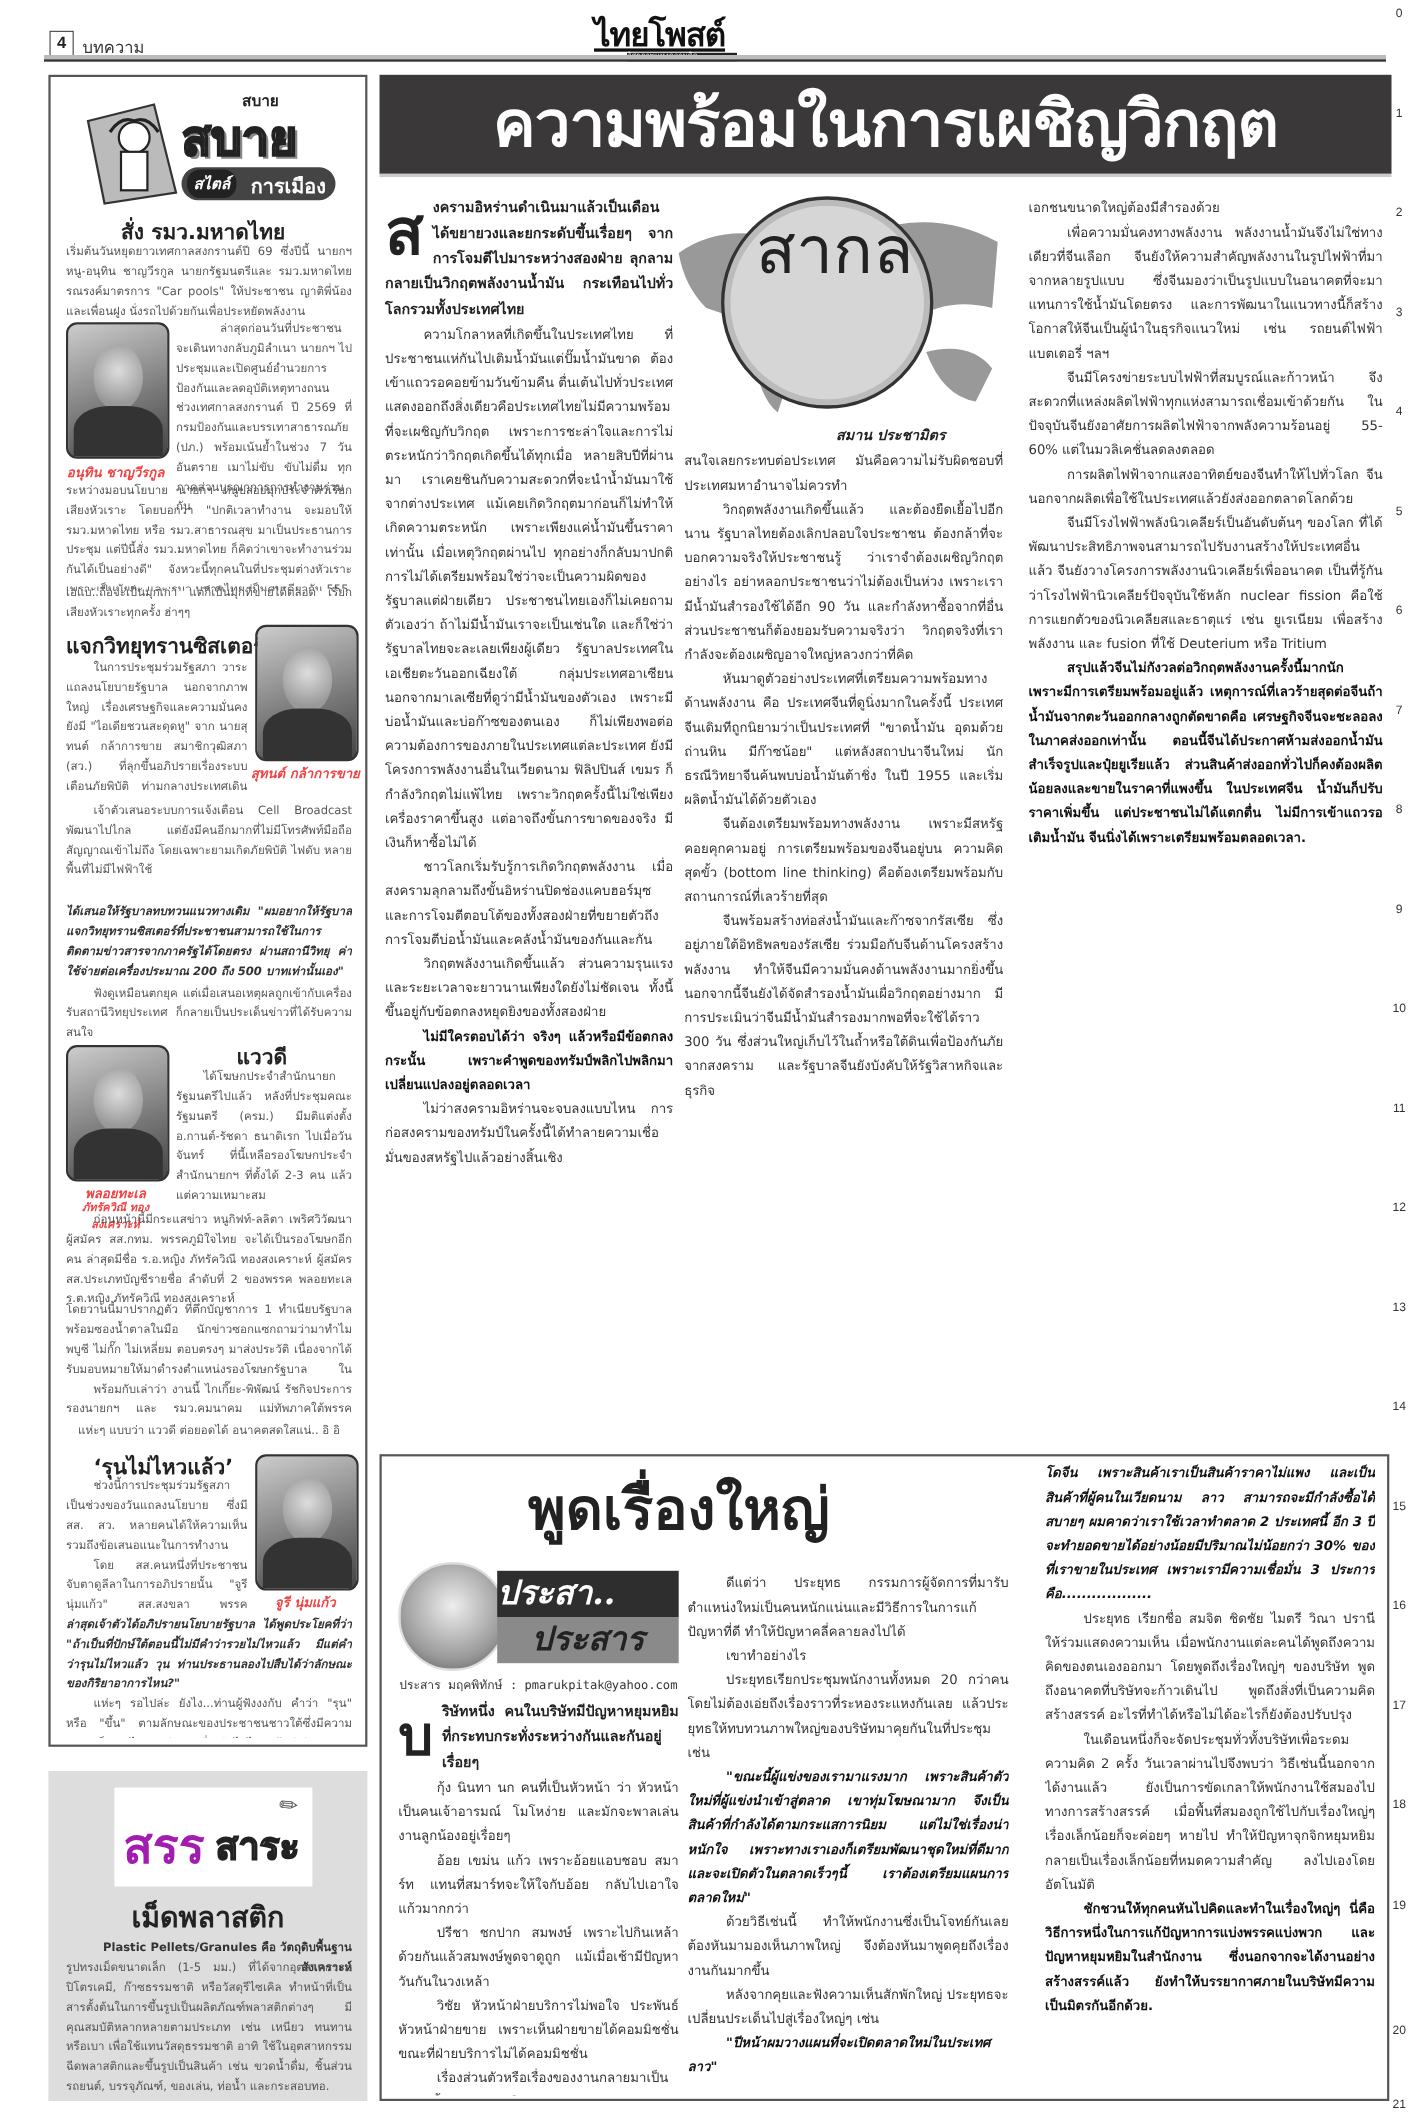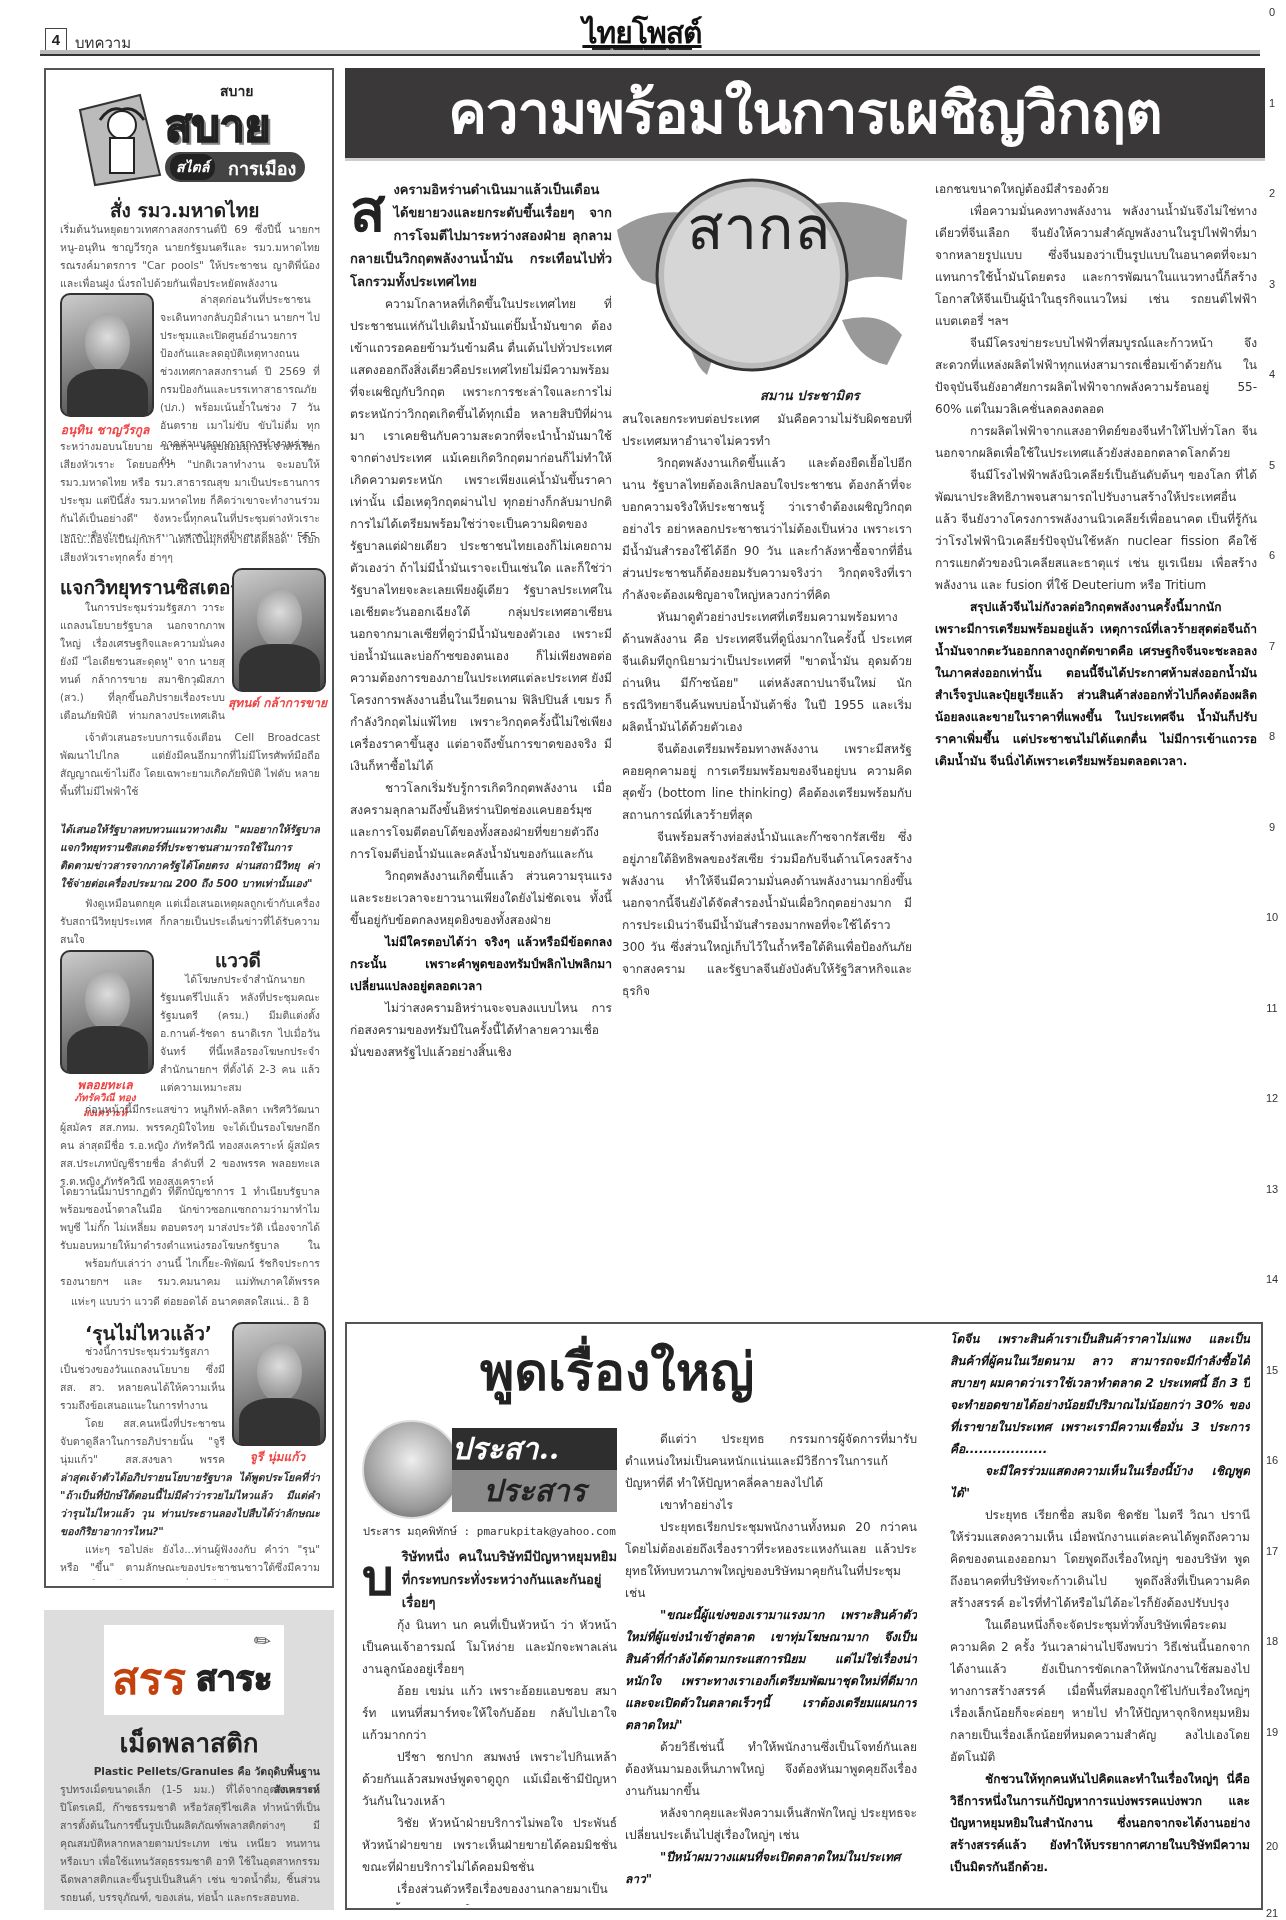--- a/index.html
+++ b/index.html
@@ -1,21 +1,21 @@
 <!DOCTYPE html>
 <html><head>
 <meta charset="utf-8">
 <style>
   html,body{margin:0;padding:0;background:#fff;}
   body{width:1286px;height:1920px;position:relative;overflow:hidden;font-family:"DejaVu Sans",sans-serif;color:#222;}
   .abs{position:absolute;}
   
   .pg-num{left:45px;top:28px;width:20px;height:22px;border:1px solid #444;font:bold 15px "Liberation Sans",sans-serif;text-align:center;line-height:22px;background:#fff;}
   .section{left:75px;top:31px;font:15px "Liberation Sans",sans-serif;color:#333;}
-  .masthead{left:562px;top:18px;width:160px;text-align:center;}
+  .masthead{left:540px;top:18px;width:160px;text-align:left;}
   .masthead .name{font:bold 30px "Liberation Sans",sans-serif;letter-spacing:-1px;color:#111;line-height:30px;text-decoration:underline;}
   .masthead .tag{background:#222;color:#fff;font:7px "Liberation Sans",sans-serif;margin:0 auto;width:100px;height:8px;line-height:8px;}
   .hdr-rule{left:40px;top:50px;width:1220px;height:4px;background:#bbb;border-bottom:2px solid #333;}
   .ruler{left:1262px;width:20px;text-align:center;font:11px "Liberation Sans",sans-serif;color:#333;}
   
   .lbox{left:44px;top:68px;width:290px;height:1520px;border:2px solid #555;box-sizing:border-box;}
   .logo1{left:70px;top:80px;width:240px;height:110px;}
   .p{font:10.5px/18px "DejaVu Sans",sans-serif;color:#555;text-align:justify;}
   .h2{font:bold 19px "DejaVu Sans",sans-serif;color:#222;}
   .photo{background:linear-gradient(160deg,#ccc,#777 60%,#444);border:2px solid #333;border-radius:10px;overflow:hidden;}
@@ -127,21 +127,21 @@
     <div class="body"></div>
   </div>
 <div class="abs cap" style="left:225px;top:1447px;width:105px">จูรี นุ่มแก้ว</div>
 <div class="abs p" style="left:60px;top:1342px;width:165px;height:72px;overflow:hidden;text-indent:25px">ช่วงนี้การประชุมร่วมรัฐสภาเป็นช่วงของวันแถลงนโยบาย ซึ่งมี สส. สว. หลายคนได้ให้ความเห็น รวมถึงข้อเสนอแนะในการทำงาน</div>
 <div class="abs p" style="left:60px;top:1414px;width:165px;height:54px;overflow:hidden;text-indent:25px">โดย สส.คนหนึ่งที่ประชาชนจับตาดูลีลาในการอภิปรายนั้น "จูรี นุ่มแก้ว" สส.สงขลา พรรคประชาธิปัตย์ ที่เจ้าตัวมีลีลาการพูดไม่น่าเบื่อ แถมเป็นคำพูดที่เข้าใจง่าย มักจะมีคำภาษาถิ่นได้ออกมาได้ฟังบ่อยครั้ง</div>
 <div class="abs p" style="left:60px;top:1468px;width:260px;height:72px;overflow:hidden;font-style:italic;font-weight:bold;color:#333">ล่าสุดเจ้าตัวได้อภิปรายนโยบายรัฐบาล ได้พูดประโยคที่ว่า "ถ้าเป็นที่ปักษ์ใต้ตอนนี้ไม่มีคำว่ารวยไม่ไหวแล้ว มีแต่คำว่ารุนไม่ไหวแล้ว วุน ท่านประธานลองไปสืบได้ว่าลักษณะของกิริยาอาการไหน?"</div>
 <div class="abs p" style="left:60px;top:1540px;width:260px;height:40px;overflow:hidden;text-indent:25px">แห่ะๆ รอไปล่ะ ยังไง...ท่านผู้ฟังงงกับ คำว่า "รุน" หรือ "ขึ้น" ตามลักษณะของประชาชนชาวใต้ซึ่งมีความหมายเป็นว่า ไปทางเกินเลยที่จะรับไม่ไหวแล้ว อิ อิ</div>
 
 <div class="abs sbox"></div>
 <div class="abs" style="left:104px;top:1625px;width:180px;height:90px;background:#fff">
-  <span class="abs" style="left:8px;top:18px;font:bold 44px 'DejaVu Sans',sans-serif;color:#c2410c">สรร</span>
+  <span class="abs" style="left:8px;top:18px;font:bold 44px 'DejaVu Sans',sans-serif;color:#a21caf">สรร</span>
   <span class="abs" style="left:92px;top:26px;font:bold 34px 'DejaVu Sans',sans-serif;color:#fff;-webkit-text-stroke:1.5px #222">สาระ</span>
   <span class="abs" style="left:150px;top:4px;font:20px 'DejaVu Sans',sans-serif;color:#555;transform:rotate(-40deg)">✎</span>
 </div>
 <div class="abs" style="left:44px;top:1722px;width:290px;text-align:center;font:bold 26px 'DejaVu Sans',sans-serif;color:#222">เม็ดพลาสติก</div>
 <div class="abs p" style="left:60px;top:1762px;width:260px;text-align:right;font-weight:bold;color:#333">Plastic Pellets/Granules คือ วัตถุดิบพื้นฐานสังเคราะห์</div>
 <div class="abs p" style="left:60px;top:1780px;width:260px;height:125px;overflow:hidden">รูปทรงเม็ดขนาดเล็ก (1-5 มม.) ที่ได้จากอุตสาหกรรมปิโตรเคมี, ก๊าซธรรมชาติ หรือวัสดุรีไซเคิล ทำหน้าที่เป็นสารตั้งต้นในการขึ้นรูปเป็นผลิตภัณฑ์พลาสติกต่างๆ มีคุณสมบัติหลากหลายตามประเภท เช่น เหนียว ทนทาน หรือเบา เพื่อใช้แทนวัสดุธรรมชาติ อาทิ ใช้ในอุตสาหกรรมฉีดพลาสติกและขึ้นรูปเป็นสินค้า เช่น ขวดน้ำดื่ม, ชิ้นส่วนรถยนต์, บรรจุภัณฑ์, ของเล่น, ท่อน้ำ และกระสอบทอ.</div>
 
 <div class="abs banner">ความพร้อมในการเผชิญวิกฤต</div>
 <div class="abs" style="left:345px;top:158px;width:920px;height:3px;background:#ccc"></div>
 
@@ -207,17 +207,16 @@
   <div style="text-indent:35px">ดีแต่ว่า ประยุทธ กรรมการผู้จัดการที่มารับตำแหน่งใหม่เป็นคนหนักแน่นและมีวิธีการในการแก้ปัญหาที่ดี ทำให้ปัญหาคลี่คลายลงไปได้</div>
   <div style="text-indent:35px">เขาทำอย่างไร</div>
   <div style="text-indent:35px">ประยุทธเรียกประชุมพนักงานทั้งหมด 20 กว่าคน โดยไม่ต้องเอ่ยถึงเรื่องราวที่ระหองระแหงกันเลย แล้วประยุทธให้ทบทวนภาพใหญ่ของบริษัทมาคุยกันในที่ประชุม เช่น</div>
   <div style="text-indent:35px;font-style:italic;font-weight:bold;color:#111">"ขณะนี้ผู้แข่งของเรามาแรงมาก เพราะสินค้าตัวใหม่ที่ผู้แข่งนำเข้าสู่ตลาด เขาทุ่มโฆษณามาก จึงเป็นสินค้าที่กำลังได้ตามกระแสการนิยม แต่ไม่ใช่เรื่องน่าหนักใจ เพราะทางเราเองก็เตรียมพัฒนาชุดใหม่ที่ดีมาก และจะเปิดตัวในตลาดเร็วๆนี้ เราต้องเตรียมแผนการตลาดใหม่"</div>
   <div style="text-indent:35px">ด้วยวิธีเช่นนี้ ทำให้พนักงานซึ่งเป็นโจทย์กันเลยต้องหันมามองเห็นภาพใหญ่ จึงต้องหันมาพูดคุยถึงเรื่องงานกันมากขึ้น</div>
   <div style="text-indent:35px">หลังจากคุยและฟังความเห็นสักพักใหญ่ ประยุทธจะเปลี่ยนประเด็นไปสู่เรื่องใหญ่ๆ เช่น</div>
   <div style="text-indent:35px;font-style:italic;font-weight:bold;color:#111">"ปีหน้าผมวางแผนที่จะเปิดตลาดใหม่ในประเทศลาว"</div>
 </div>
 <div class="abs col" style="left:950px;top:1328px;width:300px;height:578px;overflow:hidden">
   <div class="it" style="font-weight:bold;color:#111">โดจีน เพราะสินค้าเราเป็นสินค้าราคาไม่แพง และเป็นสินค้าที่ผู้คนในเวียดนาม ลาว สามารถจะมีกำลังซื้อได้สบายๆ ผมคาดว่าเราใช้เวลาทำตลาด 2 ประเทศนี้ อีก 3 ปีจะทำยอดขายได้อย่างน้อยมีปริมาณไม่น้อยกว่า 30% ของที่เราขายในประเทศ เพราะเรามีความเชื่อมั่น 3 ประการ คือ..................</div>
-  <div class="it" style="text-indent:35px;font-weight:bold;color:#111">จะมีใครร่วมแสดงความเห็นในเรื่องนี้บ้าง เชิญพูดได้"</div>
   <div style="text-indent:35px">ประยุทธ เรียกชื่อ สมจิต ชิดชัย ไมตรี วิณา ปรานี ให้ร่วมแสดงความเห็น เมื่อพนักงานแต่ละคนได้พูดถึงความคิดของตนเองออกมา โดยพูดถึงเรื่องใหญ่ๆ ของบริษัท พูดถึงอนาคตที่บริษัทจะก้าวเดินไป พูดถึงสิ่งที่เป็นความคิดสร้างสรรค์ อะไรที่ทำได้หรือไม่ได้อะไรก็ยังต้องปรับปรุง</div>
   <div style="text-indent:35px">ในเดือนหนึ่งก็จะจัดประชุมทั่วทั้งบริษัทเพื่อระดมความคิด 2 ครั้ง วันเวลาผ่านไปจึงพบว่า วิธีเช่นนี้นอกจากได้งานแล้ว ยังเป็นการขัดเกลาให้พนักงานใช้สมองไปทางการสร้างสรรค์ เมื่อพื้นที่สมองถูกใช้ไปกับเรื่องใหญ่ๆ เรื่องเล็กน้อยก็จะค่อยๆ หายไป ทำให้ปัญหาจุกจิกหยุมหยิมกลายเป็นเรื่องเล็กน้อยที่หมดความสำคัญ ลงไปเองโดยอัตโนมัติ</div>
   <div style="text-indent:35px;font-weight:bold;color:#111">ชักชวนให้ทุกคนหันไปคิดและทำในเรื่องใหญ่ๆ นี่คือวิธีการหนึ่งในการแก้ปัญหาการแบ่งพรรคแบ่งพวก และปัญหาหยุมหยิมในสำนักงาน ซึ่งนอกจากจะได้งานอย่างสร้างสรรค์แล้ว ยังทำให้บรรยากาศภายในบริษัทมีความเป็นมิตรกันอีกด้วย.</div>
 </div>
 
 </body></html>

